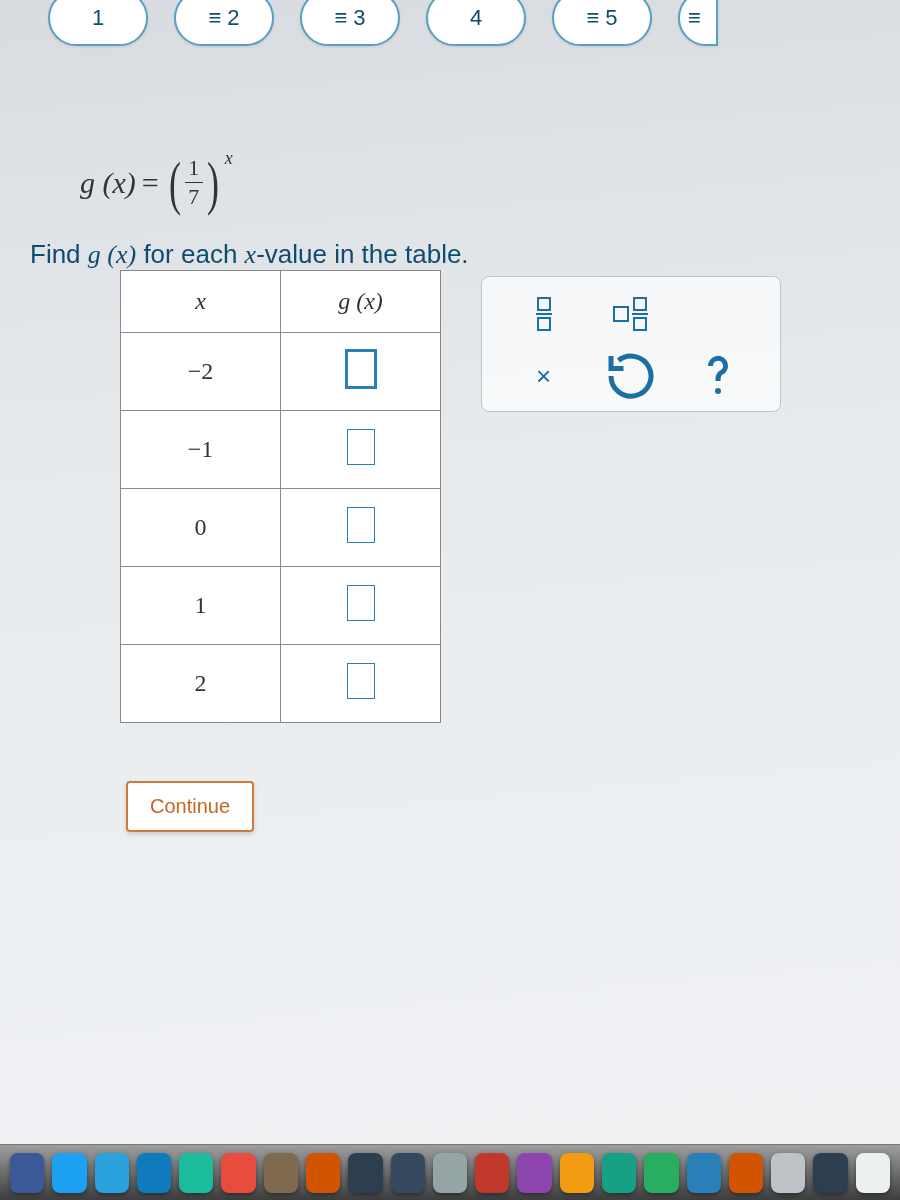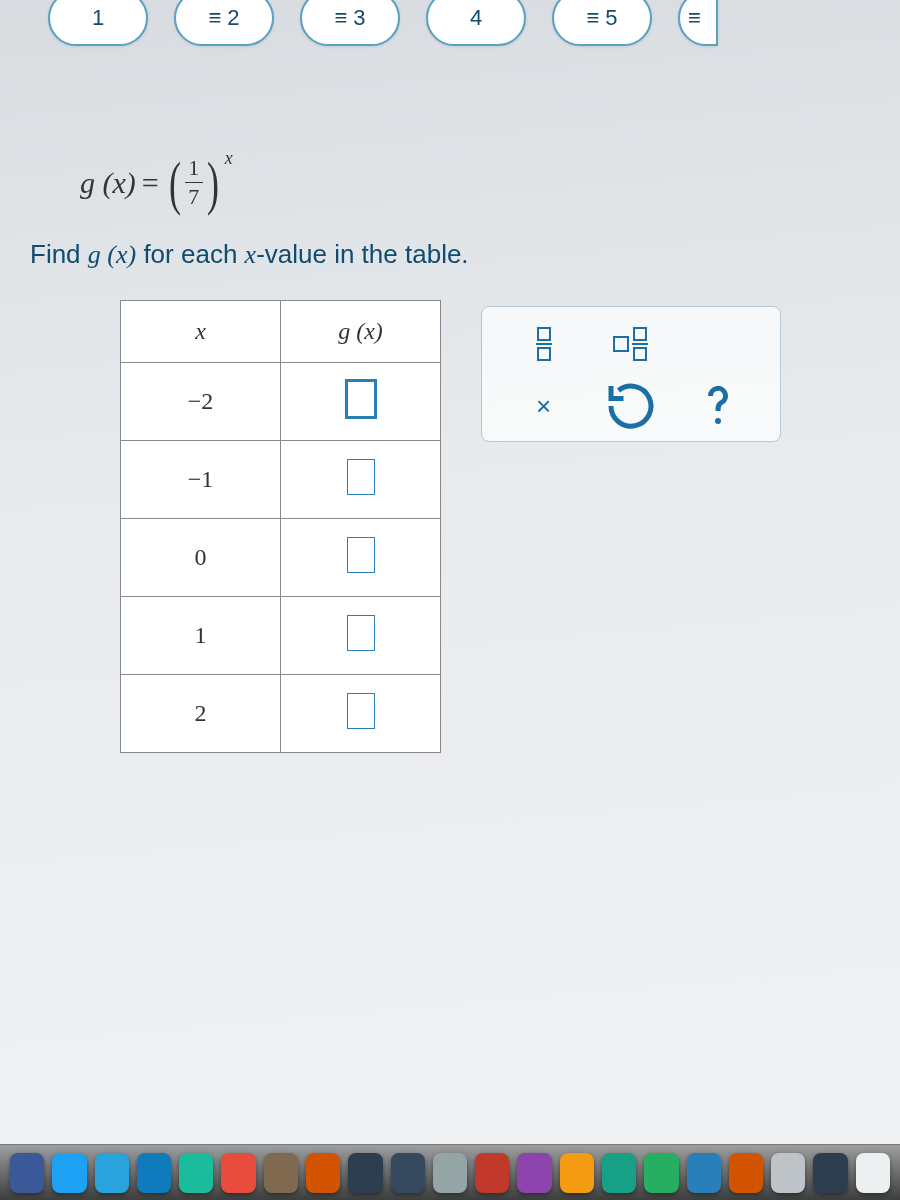--- a/index.html
+++ b/index.html
@@ -86,21 +86,20 @@
   }
   .sup {
     font-size: 18px;
     font-style: italic;
     position: relative;
     top: -24px;
     margin-left: 2px;
   }
   .find-line {
     font-size: 26px;
-    margin-bottom: 30px;
   }
   .find-line .fn { font-family: 'Times New Roman', serif; font-style: italic; }
   .find-line .var { font-family: 'Times New Roman', serif; font-style: italic; }
   .work-area {
     display: flex;
     align-items: flex-start;
     gap: 40px;
     margin-left: 90px;
   }
   table.values {
@@ -311,20 +310,21 @@
       </div>
       <div class="tool">
         <svg viewBox="0 0 24 24">
             <path fill="none" stroke="#1b6fa6" stroke-width="2" d="M9 8a3 3 0 1 1 4.2 2.7C12 11.5 12 12.5 12 14"></path>
             <circle cx="12" cy="18" r="1.2" fill="#1b6fa6"></circle>
           </svg>
       </div>
     </div>
   </div>
 
+  <button class="continue-btn"><span>Continue</span></button>
 </div>
 
 <div class="dock" id="dock">
     <div class="app" style="background: rgb(59, 89, 152);"></div>
     <div class="app" style="background: rgb(29, 161, 242);"></div>
     <div class="app" style="background: rgb(42, 163, 220);"></div>
     <div class="app" style="background: rgb(15, 123, 189);"></div>
     <div class="app" style="background: rgb(26, 188, 156);"></div>
     <div class="app" style="background: rgb(231, 76, 60);"></div>
     <div class="app" style="background: rgb(127, 106, 79);"></div>

